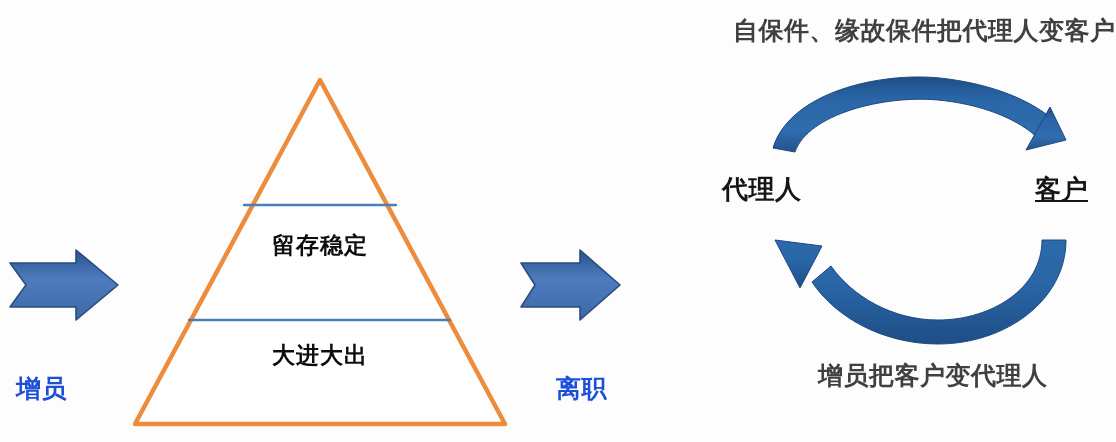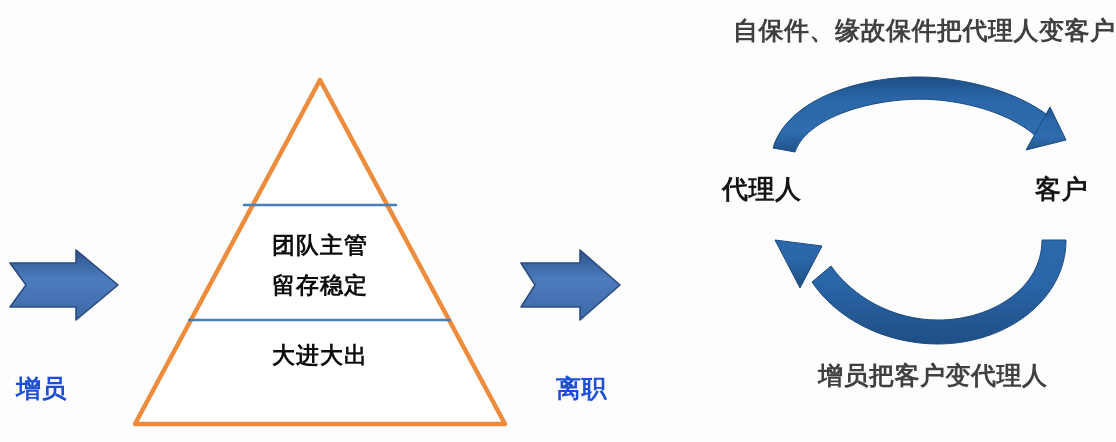--- a/index.html
+++ b/index.html
@@ -147,29 +147,28 @@
                Z" fill="url(#gradArcB)" stroke="#1D4B80" stroke-width="1" stroke-linejoin="round"></path>
       <path d="M 775 240 L 822 246 L 800 288 Z" fill="url(#gradArcB)" stroke="#1D4B80" stroke-width="1" stroke-linejoin="round"></path>
     </g>
   </svg>
 
   <div class="txt label-stage" style="left:16px; top:372px;">增员</div>
 
   <div class="txt label-stage" style="left:556px; top:372px;">离职</div>
 
   <div class="tier-text" style="left:250px; top:226px; width:140px;">
-    <div>团队主管</div>
     <div>留存稳定</div>
   </div>
 
   <div class="tier-text" style="left:250px; top:336px; width:140px;">
     <div>大进大出</div>
   </div>
 
   <div class="txt caption" style="left:733px; top:14px;">自保件、缘故保件把代理人变客户</div>
 
   <div class="txt label-node" style="left:722px; top:172px;">代理人</div>
 
-  <div class="txt label-node" style="left:1035px; top:172px;">客户</div>
+  <div class="txt label-node" style="left:1035px; top:172px;text-decoration:underline;">客户</div>
 
   <div class="txt caption" style="left:818px; top:359px;text-align:center;">增员把客户变代理人</div>
 
 </div>
 
 </body></html>

